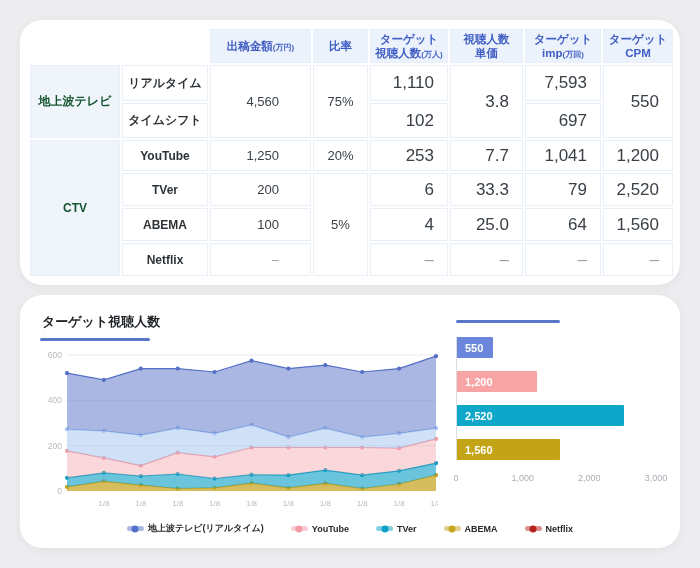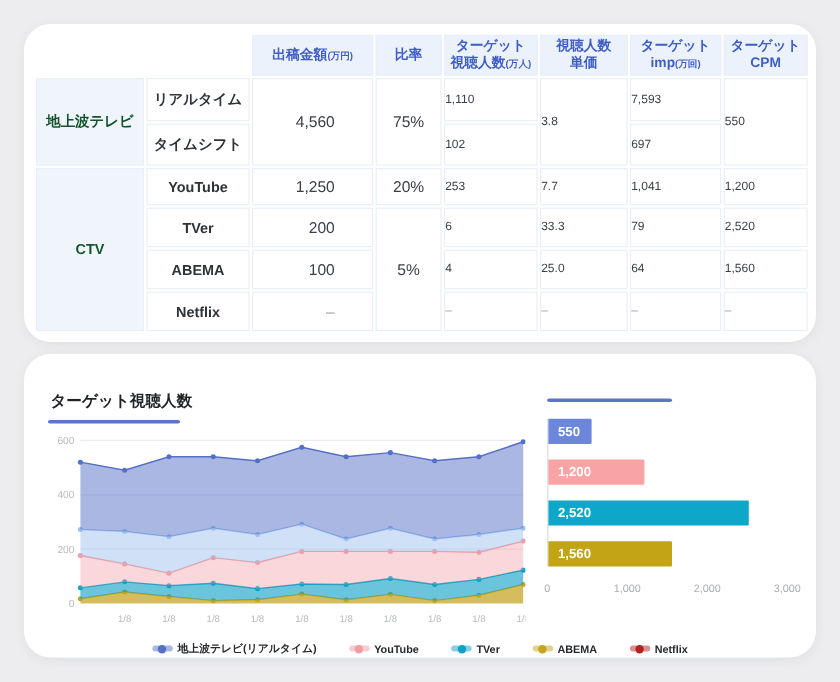--- a/index.html
+++ b/index.html
@@ -22,32 +22,32 @@
   thead tr { height:34px; }
   tbody tr:nth-child(1){ height:36px; }
   tbody tr:nth-child(2){ height:35px; }
   tbody tr:nth-child(3){ height:31px; }
   tbody tr:nth-child(n+4){ height:33px; }
   th.blank { border:none; background:#ffffff; }
   th.hcell { background:#ecf2fb; color:#3f5dc4; font-weight:bold; font-size:11.5px; line-height:1.25; text-align:center; }
   .hsmall { font-size:8px; font-weight:bold; }
   td.group { background:#f0f5fc; text-align:center; font-weight:bold; font-size:12px; color:#14532d; }
   td.label { background:#ffffff; text-align:center; font-weight:600; font-size:12px; color:#2e3338; }
-  td.num   { background:#ffffff; text-align:left; padding-right:13px; font-size:10px; color:#3a4047; }
+  td.num   { background:#ffffff; text-align:right; padding-right:13px; font-size:17px; color:#3a4047; }
   td.ratio { background:#ffffff; text-align:center; font-size:13px; color:#3a4047; }
   td.dash  { color:#9aa0a8; }
   td.spend { background:#ffffff; padding:0; }
   .spend-inner { display:flex; flex-direction:row; height:100%; }
   .spend-num { flex:1; display:flex; align-items:center; justify-content:flex-end; padding-right:12px; font-size:13px; color:#3a4047; }
   .spend-num.dash { color:#9aa0a8; }
   .bar-track { height:6px; border-radius:3px; background:#e8e8eb; margin:0 11px 6px 8px; overflow:hidden; }
   .bar-fill { height:100%; border-radius:3px; background:#5b7bd5; }
 
   
-  .charts-row { display:flex; margin-top:14px; }
+  .charts-row { display:flex; margin-top:2px; }
   .chart-block.area { width:402px; }
   .chart-block.bars { flex:1; margin-left:14px; }
   .chart-title { font-size:13px; font-weight:bold; color:#1f2328; padding-left:2px; }
   .title-underline { height:3px; background:#5b76c8; border-radius:2px; margin-top:7px; }
   .underline-area { width:110px; }
   .underline-bars { width:104px; }
   svg.area-svg { display:block; margin-top:8px; }
 
   .bars-plot { margin-top:14px; border-left:1px solid #dcdce2; position:relative; width:200px; }
   .bar-row { height:21px; margin-bottom:13px; display:flex; }

